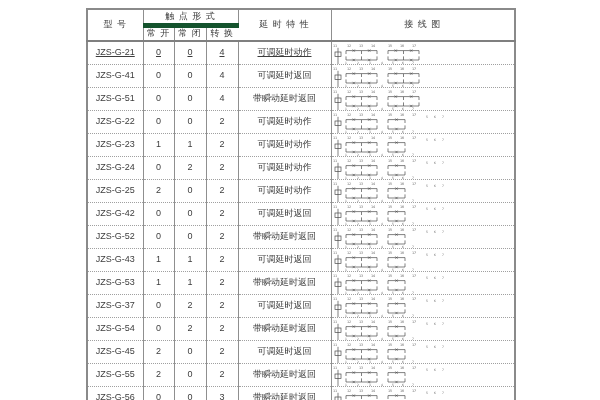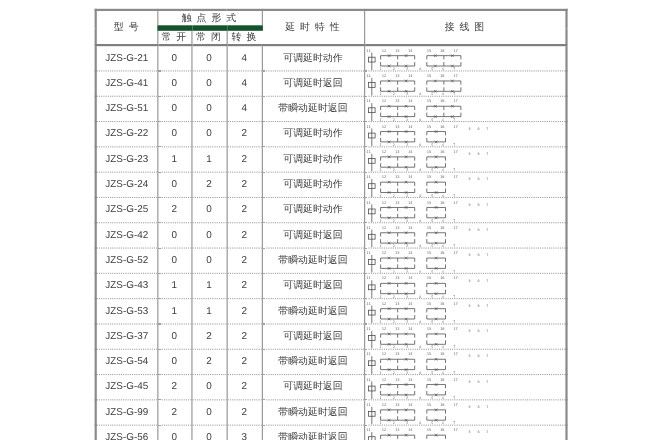--- a/index.html
+++ b/index.html
@@ -21,21 +21,21 @@
   
   table.spec th, table.spec td{border-right:1px solid #8f8f8f;}
   table.spec th:last-child, table.spec td:last-child{border-right:none;}
   
   thead tr.h1 th{height:13px;letter-spacing:1px;}
   thead tr.h2 th{height:12px;letter-spacing:1px;border-top:5px solid #14532d;}
   thead th{border-bottom:2px solid #7f7f7f;}
   thead tr.h1 th[rowspan]{border-bottom:2px solid #7f7f7f;}
   
   tbody td{height:22px;border-top:1px dotted #a0a0a0;}
-  tbody tr:first-child td{border-top:none;}
+  tbody tr:first-child td{border-top:none;text-decoration:underline;}
   td.c-diag{text-align:left;padding-left:56px;}
   td.c-diag svg{display:block;}
 </style>
 </head>
 <body>
 
 <div class="canvas">
   <table class="spec">
     <colgroup>
       <col style="width:56px">
@@ -700,21 +700,21 @@
               <text x="25" y="20.8" font-size="3" fill="#666666" font-family="DejaVu Sans Mono, monospace">2</text>
               <text x="37" y="20.8" font-size="3" fill="#666666" font-family="DejaVu Sans Mono, monospace">3</text>
               <text x="49" y="20.8" font-size="3" fill="#666666" font-family="DejaVu Sans Mono, monospace">4</text>
               <text x="60" y="20.8" font-size="3" fill="#666666" font-family="DejaVu Sans Mono, monospace">5</text>
               <text x="70" y="20.8" font-size="3" fill="#666666" font-family="DejaVu Sans Mono, monospace">6</text>
               <text x="80" y="20.8" font-size="3" fill="#666666" font-family="DejaVu Sans Mono, monospace">7</text>
             </svg>
           </td>
         </tr>
         <tr>
-          <td class="c-model">JZS-G-99</td>
+          <td class="c-model">JZS-G-55</td>
           <td>2</td>
           <td>0</td>
           <td>2</td>
           <td>带瞬动延时返回</td>
           <td class="c-diag">
             <svg width="118" height="21" viewBox="0 0 118 21">
               <text x="1" y="4" font-size="3.4" fill="#666666" font-family="DejaVu Sans Mono, monospace">11</text>
               <text x="15" y="4" font-size="3.4" fill="#666666" font-family="DejaVu Sans Mono, monospace">12</text>
               <text x="27" y="4" font-size="3.4" fill="#666666" font-family="DejaVu Sans Mono, monospace">13</text>
               <text x="39" y="4" font-size="3.4" fill="#666666" font-family="DejaVu Sans Mono, monospace">14</text>

